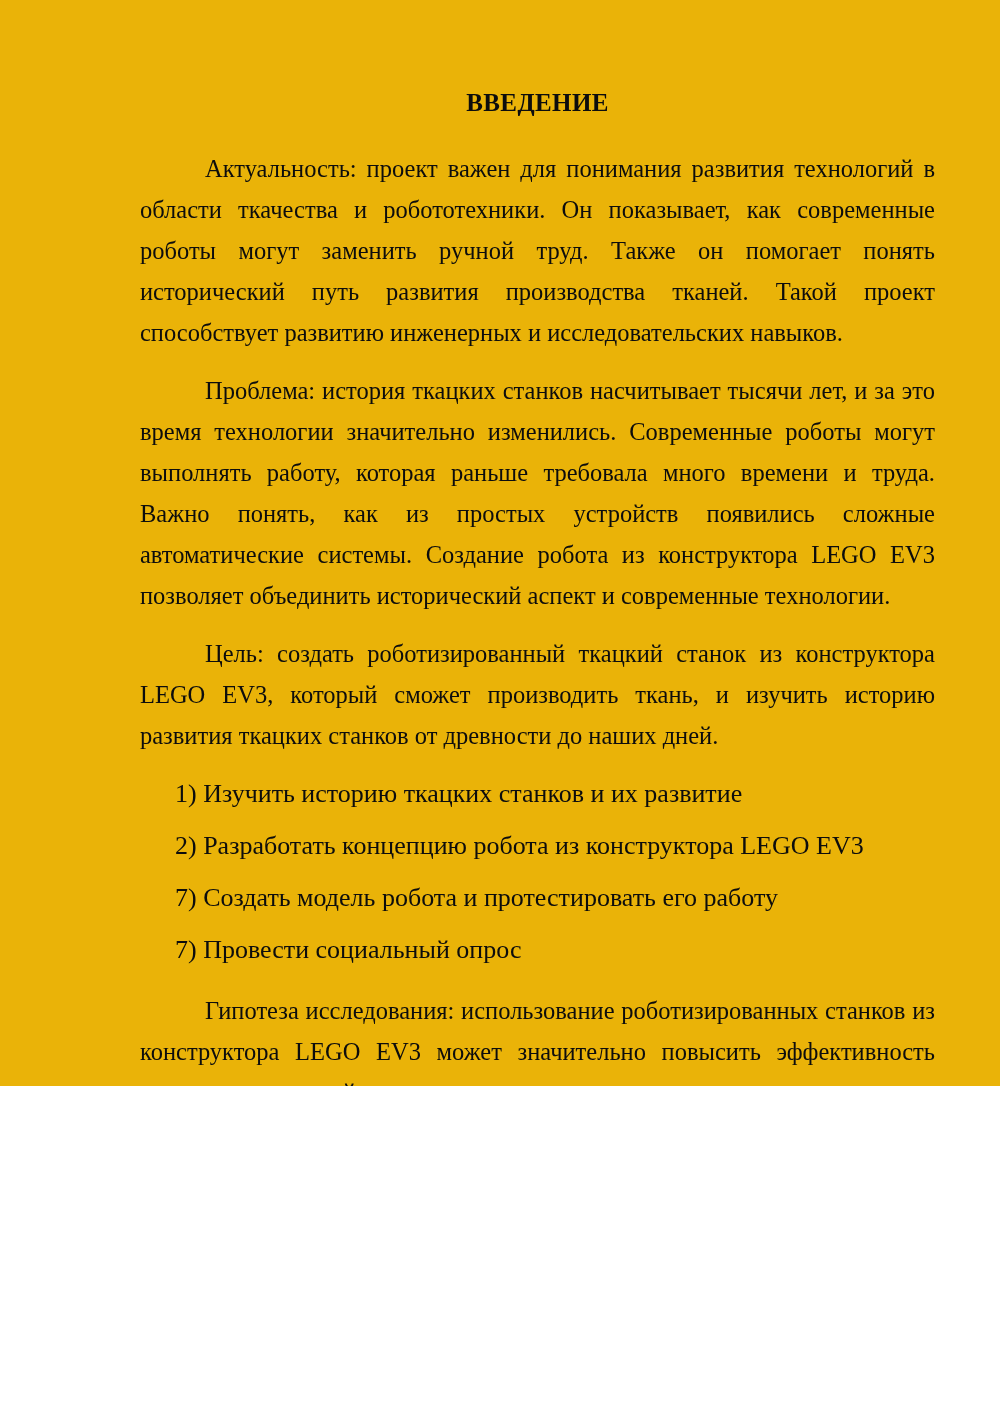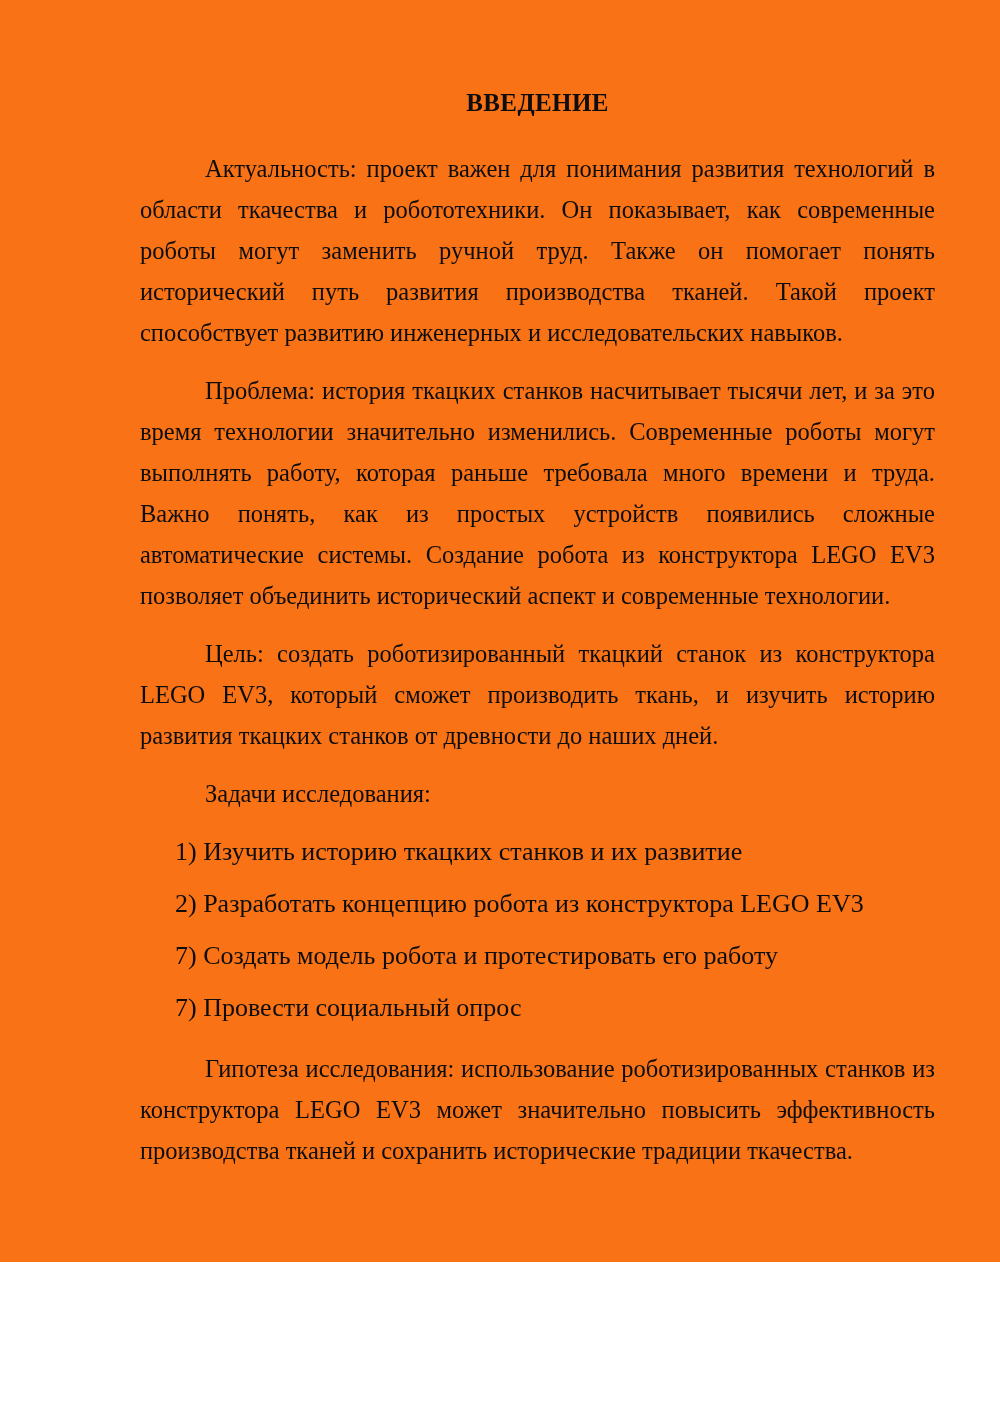--- a/index.html
+++ b/index.html
@@ -8,23 +8,23 @@
     padding: 0;
     background: #ffffff;
   }
   body {
     font-family: "Liberation Serif", "DejaVu Serif", serif;
     color: #0d0d0d;
   }
   .page {
     position: relative;
     width: 1000px;
-    height: 1262px;
+    height: 1086px;
     margin: 0 auto;
-    background: #f97316;
+    background: #eab308;
     box-sizing: border-box;
     overflow: hidden;
   }
   .content {
     position: absolute;
     left: 140px;
     top: 88px;
     width: 795px;
   }
   .doc-title {
@@ -88,21 +88,20 @@
   <div class="content">
 
     <h1 class="doc-title">ВВЕДЕНИЕ</h1>
 
     <p class="para">Актуальность: проект важен для понимания развития технологий в области ткачества и робототехники. Он показывает, как современные роботы могут заменить ручной труд. Также он помогает понять исторический путь развития производства тканей. Такой проект способствует развитию инженерных и исследовательских навыков.</p>
 
     <p class="para">Проблема: история ткацких станков насчитывает тысячи лет, и за это время технологии значительно изменились. Современные роботы могут выполнять работу, которая раньше требовала много времени и труда. Важно понять, как из простых устройств появились сложные автоматические системы. Создание робота из конструктора LEGO EV3 позволяет объединить исторический аспект и современные технологии.</p>
 
     <p class="para">Цель: создать роботизированный ткацкий станок из конструктора LEGO EV3, который сможет производить ткань, и изучить историю развития ткацких станков от древности до наших дней.</p>
 
-    <p class="plainline">Задачи исследования:</p>
 
     <ol class="tasklist">
       <li>1) Изучить историю ткацких станков и их развитие</li>
       <li>2) Разработать концепцию робота из конструктора LEGO EV3</li>
       <li>7) Создать модель робота и протестировать его работу</li>
       <li>7) Провести социальный опрос</li>
     </ol>
 
     <div class="spacer-sm"></div>
 

